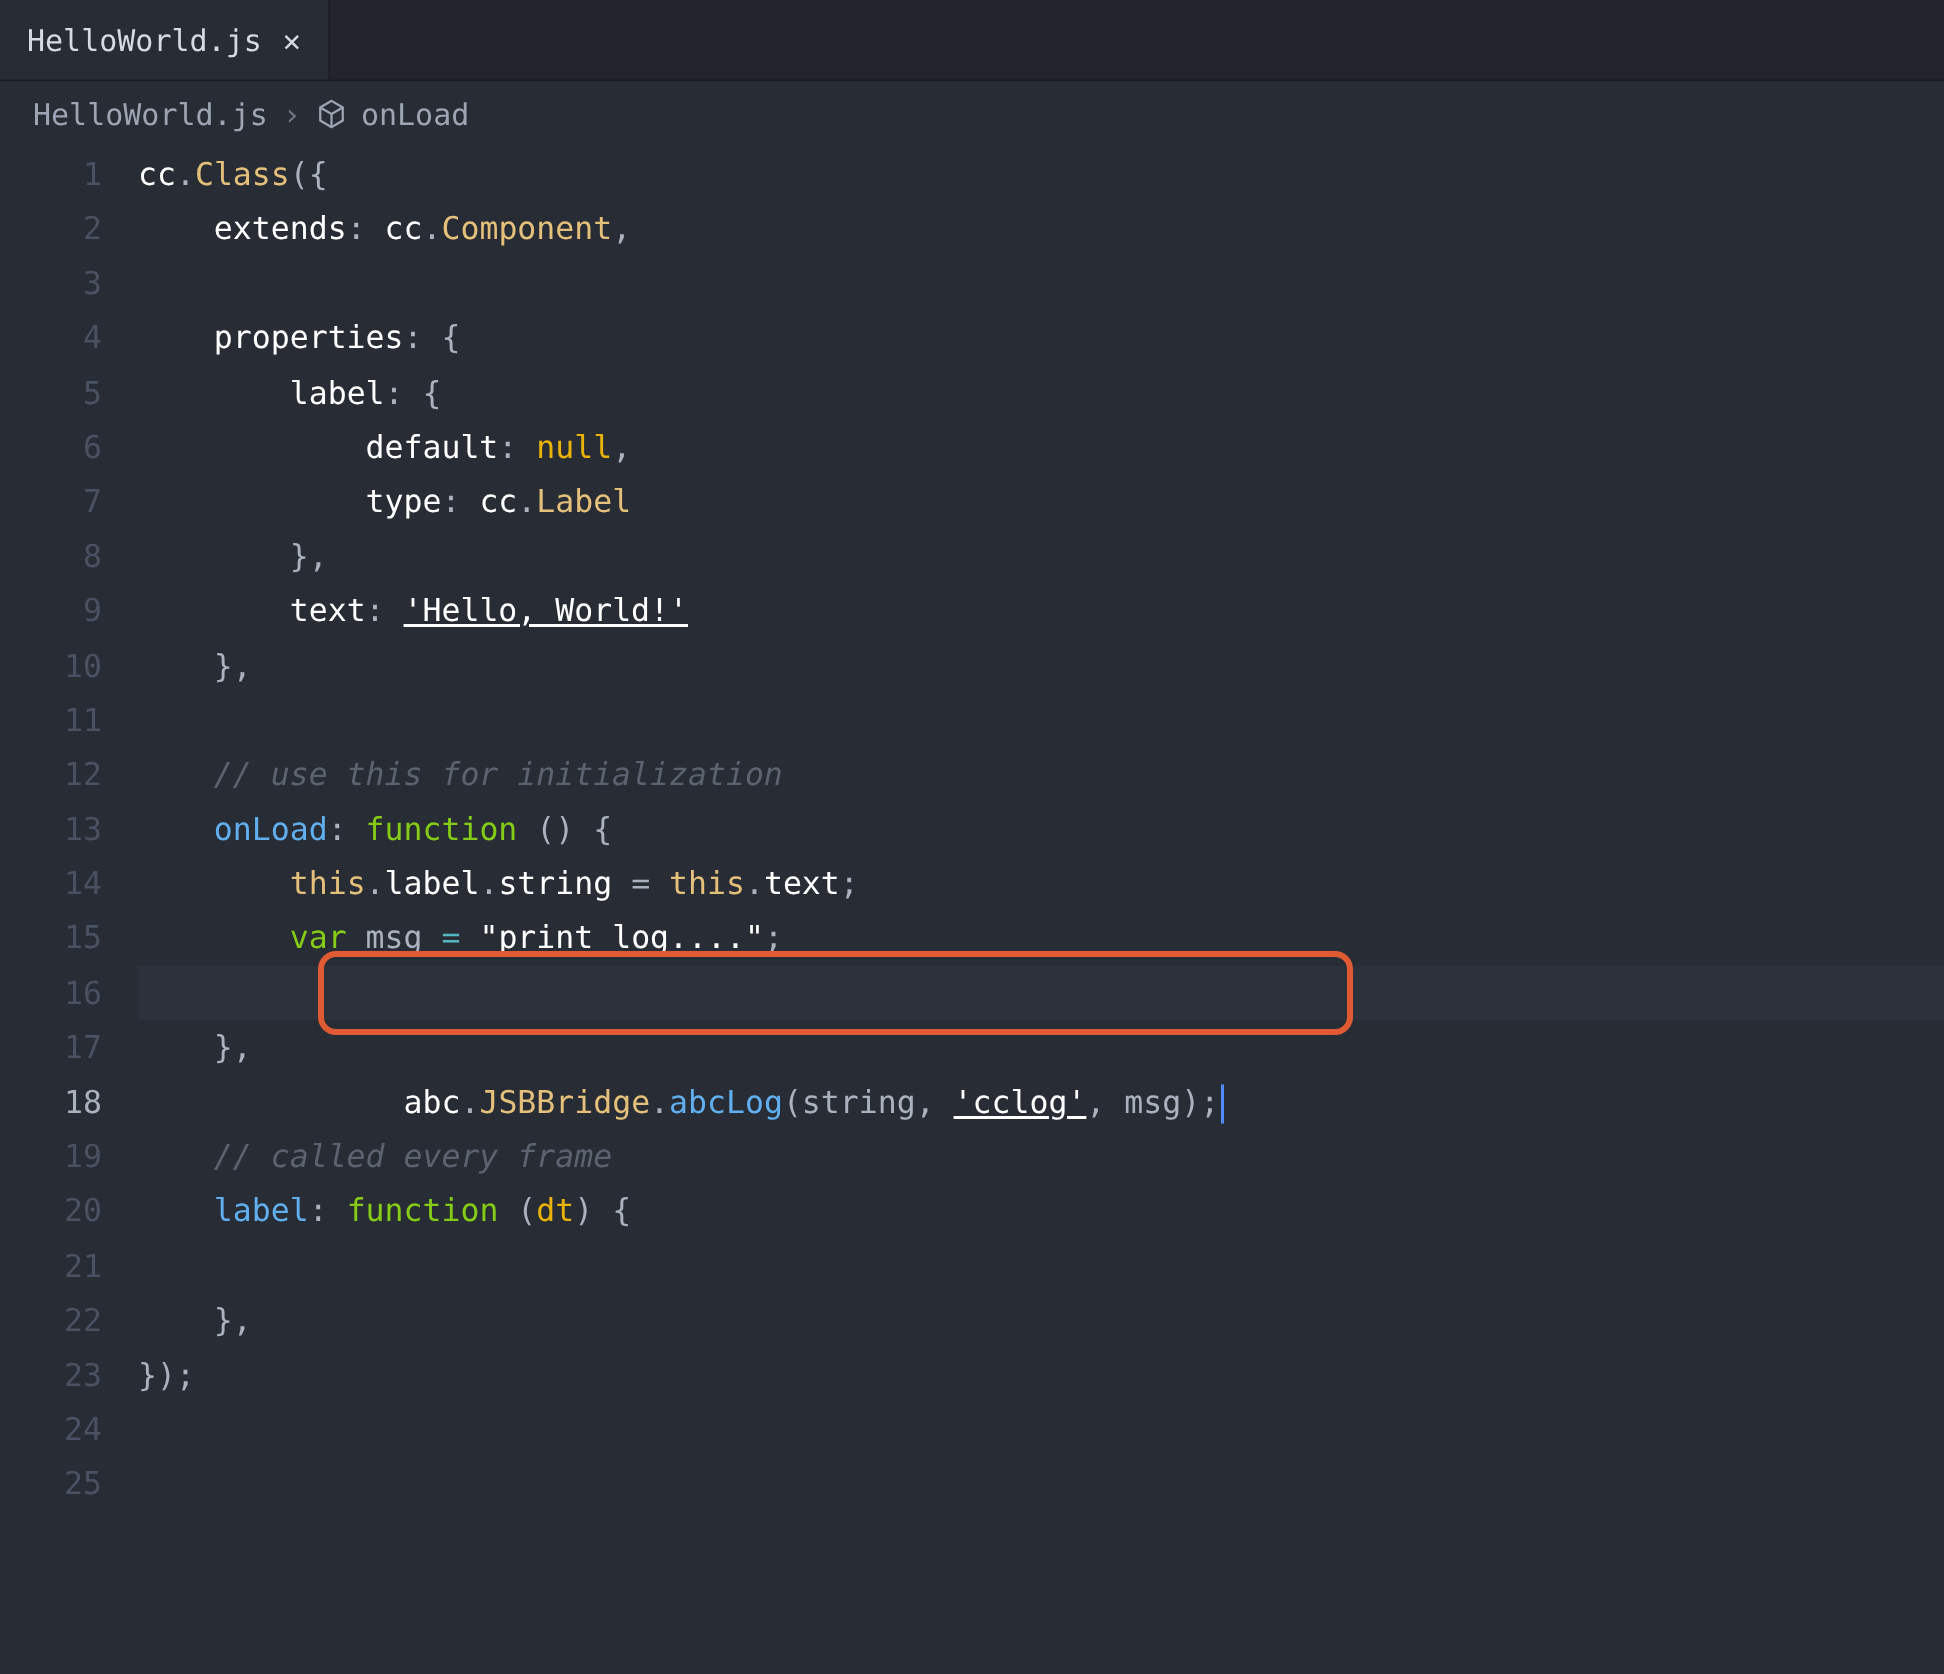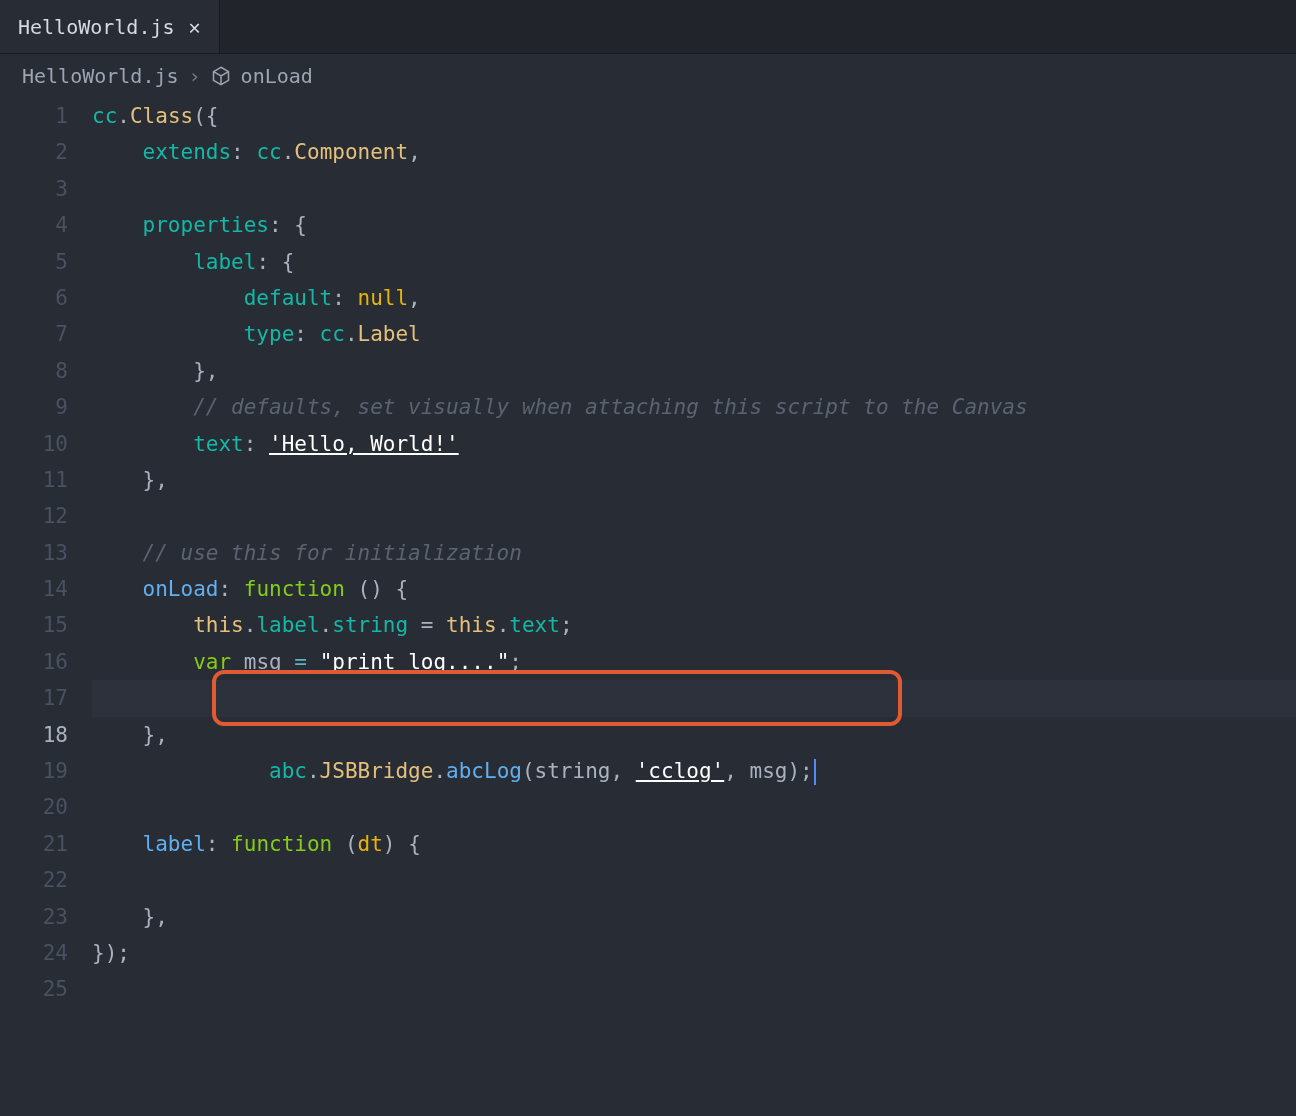--- a/index.html
+++ b/index.html
@@ -77,21 +77,21 @@
   }
   .cursor {
     display: inline-block;
     width: 2px;
     height: 26px;
     background: #528bff;
     vertical-align: middle;
     margin-left: 1px;
   }
   
-  .c-var   { color: #14b8a6; }
+  .c-var   { color: #ffffff; }
   .c-cls   { color: #e5c07b; }  
   .c-func  { color: #61afef; }  
   .c-key   { color: #84cc16; }  
   .c-str   { color: #ffffff; text-decoration: underline; }  
   .c-num   { color: #d19a66; }  
   .c-name  { color: #eab308; }  
   .c-op    { color: #56b6c2; }  
   .c-def   { color: #abb2bf; }  
   .c-comm  { color: #5c6370; font-style: italic; }
 </style>
@@ -148,33 +148,32 @@
 
   <div class="code-area">
     <div class="code-line"><span class="c-var">cc</span><span class="c-def">.</span><span class="c-cls">Class</span><span class="c-def">({</span></div>
     <div class="code-line"><span>    </span><span class="c-var">extends</span><span class="c-def">: </span><span class="c-var">cc</span><span class="c-def">.</span><span class="c-cls">Component</span><span class="c-def">,</span></div>
     <div class="code-line"></div>
     <div class="code-line"><span>    </span><span class="c-var">properties</span><span class="c-def">: {</span></div>
     <div class="code-line"><span>        </span><span class="c-var">label</span><span class="c-def">: {</span></div>
     <div class="code-line"><span>            </span><span class="c-var">default</span><span class="c-def">: </span><span class="c-name">null</span><span class="c-def">,</span></div>
     <div class="code-line"><span>            </span><span class="c-var">type</span><span class="c-def">: </span><span class="c-var">cc</span><span class="c-def">.</span><span class="c-cls">Label</span></div>
     <div class="code-line"><span>        </span><span class="c-def">},</span></div>
-    <div class="code-line"><span>        </span><span class="c-comm">// defaults, set visually when attaching this script to the Canvas</span></div>
     <div class="code-line"><span>        </span><span class="c-var">text</span><span class="c-def">: </span><span class="c-str">'Hello, World!'</span></div>
     <div class="code-line"><span>    </span><span class="c-def">},</span></div>
     <div class="code-line"></div>
     <div class="code-line"><span>    </span><span class="c-comm">// use this for initialization</span></div>
     <div class="code-line"><span>    </span><span class="c-func">onLoad</span><span class="c-def">: </span><span class="c-key">function</span><span class="c-def"> () {</span></div>
     <div class="code-line"><span>        </span><span class="c-cls">this</span><span class="c-def">.</span><span class="c-var">label</span><span class="c-def">.</span><span class="c-var">string</span><span class="c-def"> = </span><span class="c-cls">this</span><span class="c-def">.</span><span class="c-var">text</span><span class="c-def">;</span></div>
     <div class="code-line"><span>        </span><span class="c-key">var</span><span class="c-def"> msg </span><span class="c-op">=</span><span class="c-def"> </span><span class="c-str">"print log...."</span><span class="c-def">;</span></div>
     <div class="code-line active-bg" style="position:relative;">
       <div class="highlight-box"></div>
       <span>        </span><span class="c-var">abc</span><span class="c-def">.</span><span class="c-cls">JSBBridge</span><span class="c-def">.</span><span class="c-func">abcLog</span><span class="c-def">(string, </span><span class="c-str">'cclog'</span><span class="c-def">, msg);</span><span class="cursor"></span>
     </div>
     <div class="code-line"><span>    </span><span class="c-def">},</span></div>
     <div class="code-line"></div>
-    <div class="code-line"><span>    </span></div>
+    <div class="code-line"><span>    </span><span class="c-comm">// called every frame</span></div>
     <div class="code-line"><span>    </span><span class="c-func">label</span><span class="c-def">: </span><span class="c-key">function</span><span class="c-def"> (</span><span class="c-name">dt</span><span class="c-def">) {</span></div>
     <div class="code-line"></div>
     <div class="code-line"><span>    </span><span class="c-def">},</span></div>
     <div class="code-line"><span class="c-def">});</span></div>
   </div>
 </div>
 
 </body></html>

